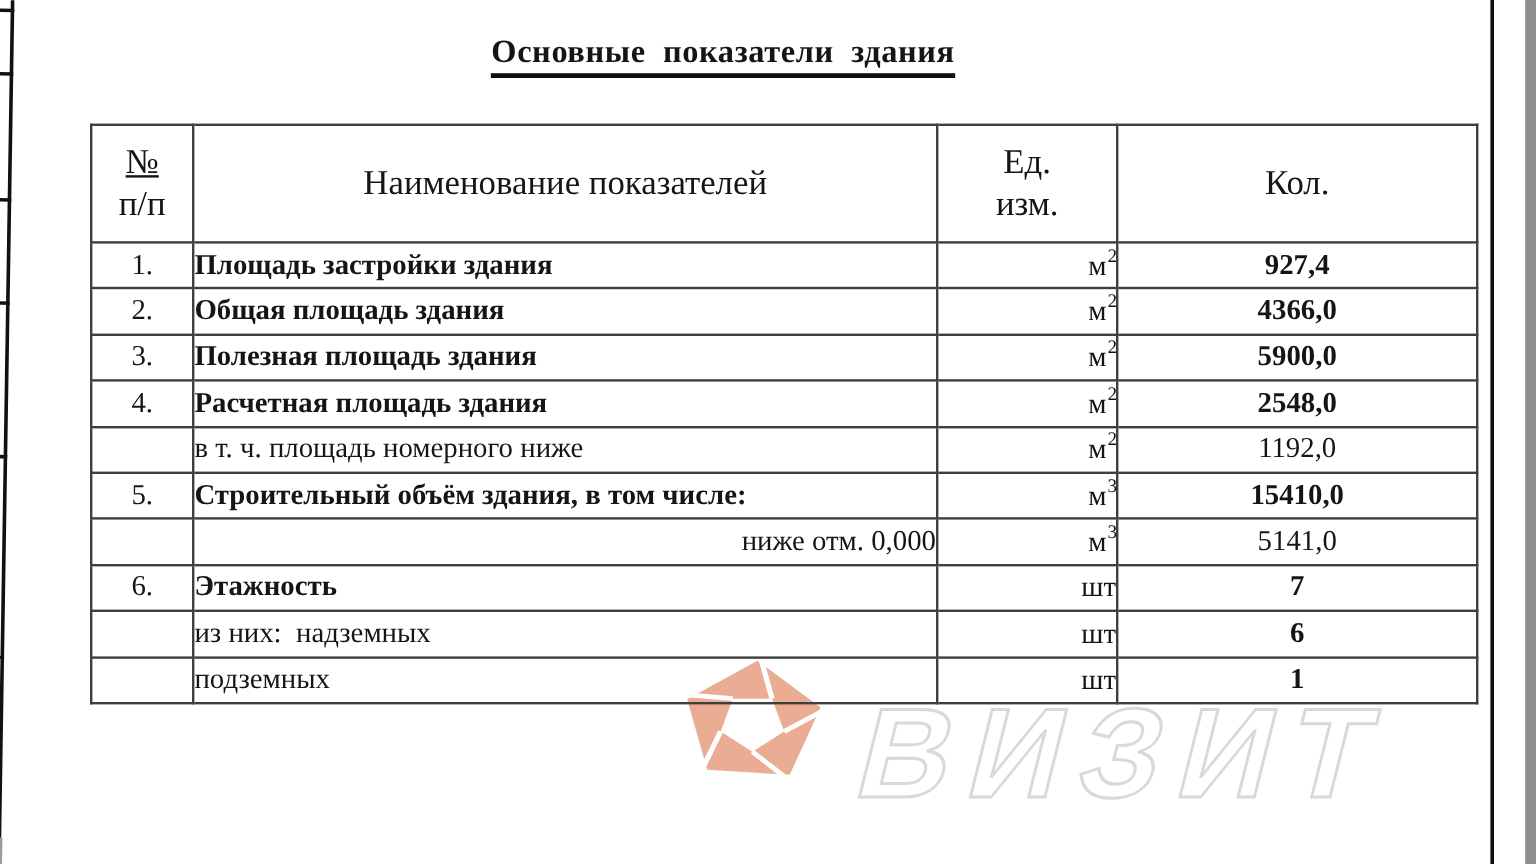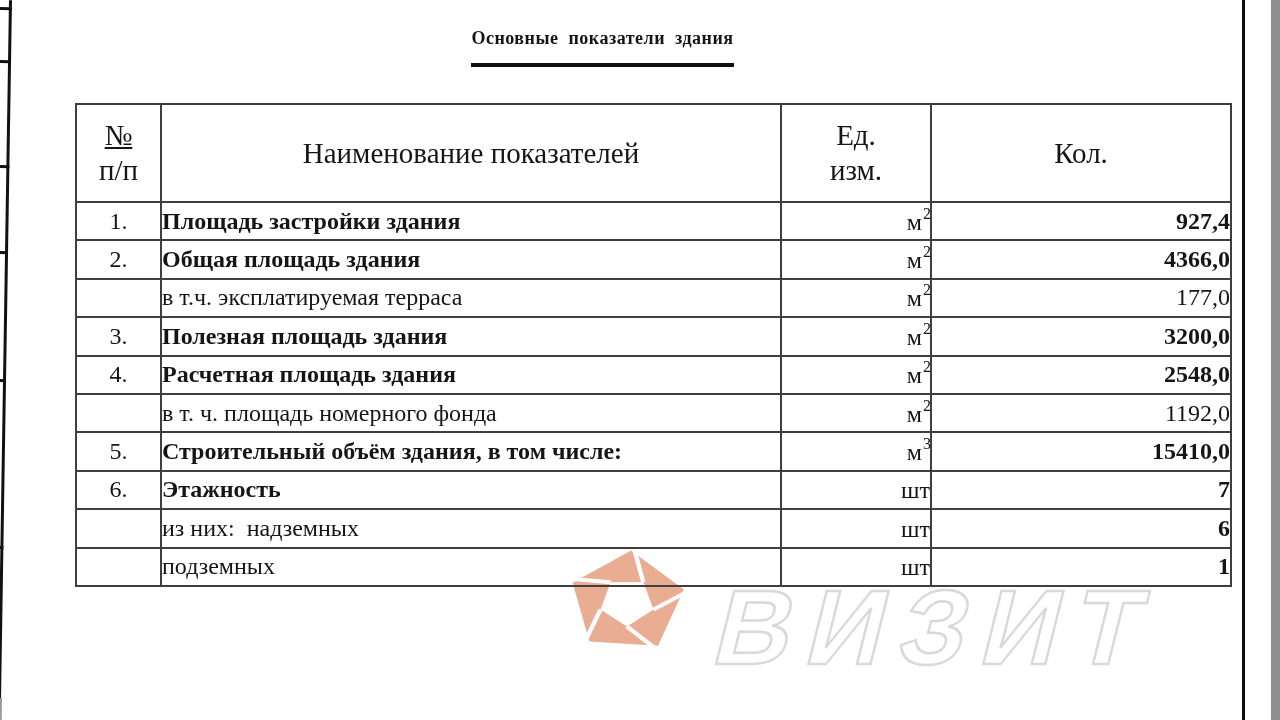--- a/index.html
+++ b/index.html
@@ -13,22 +13,22 @@
   .frame-left{position:absolute;left:0;top:0;width:30px;height:720px;z-index:3;
     transform:rotate(0.9deg);transform-origin:top left;}
   .frame-left .vline{position:absolute;left:9px;top:0;width:3px;height:698px;background:#111;}
   .frame-left .vline-gray{position:absolute;left:8px;top:698px;width:5px;height:24px;background:#9b9b9b;}
   .frame-left .tick{position:absolute;left:0;width:12px;height:3px;background:#111;}
   .frame-right-line{position:absolute;left:1242px;top:0;width:3px;height:720px;background:#0d0d0d;z-index:3;}
   .page-edge{position:absolute;left:1271px;top:0;width:9px;height:720px;background:#8f8f8f;z-index:3;}
 
   
   .title-wrap{position:absolute;left:0;top:28px;width:1205px;text-align:center;z-index:2;}
-  .title{display:inline-block;font-size:18px;font-weight:bold;white-space:pre;
-    border-bottom:4px solid #111;padding-bottom:14px;letter-spacing:0.5px;}
+  .title{display:inline-block;font-size:27px;font-weight:bold;white-space:pre;
+    border-bottom:4px solid #111;padding-bottom:2px;letter-spacing:0.5px;}
 
   
   .wm{position:absolute;z-index:0;}
   #wm-logo{left:541px;top:528px;}
   #wm-text{left:700px;top:556px;}
 
   
   table.indicators{
     position:absolute;left:75px;top:103px;z-index:1;
     border-collapse:collapse;table-layout:fixed;width:1155px;
@@ -43,21 +43,21 @@
   tr.data td{height:36.4px;font-size:24px;}
   td.num{text-align:center;}
   td.name span{white-space:pre;display:inline-block;}
   .name-main{font-weight:bold;padding-left:18px;}
   .name-sub{padding-left:44px;}
   .name-subr{text-align:right;padding-right:78px;}
   .name-sub2{padding-left:50px;}
   .name-sub3{padding-left:153px;}
   td.unit{text-align:right;font-size:23px;}
   td.unit sup{font-size:16px;position:relative;top:-2px;left:1px;}
-  td.val{text-align:right;font-size:25px;}
+  td.val{text-align:center;font-size:25px;}
   .bold{font-weight:bold;}
   .underl{text-decoration:underline;}
 </style>
 </head>
 <body>
 
 <svg class="wm" id="wm-logo" width="172" height="148" viewBox="-95 -101 190 202">
   <g transform="scale(1,0.88)" opacity="0.88">
     <path fill-rule="evenodd" d="M 5.6 -79.8 L 77.6 -19.4 L 42.4 67.8 L -51.4 61.3 L -74.2 -30.0 Z
              M 22.3 -30.7 L 36.1 11.7 L 0 38 L -36.1 11.7 L -22.3 -30.7 Z" fill="#e7a285"></path>
@@ -120,55 +120,55 @@
     <td class="val bold">927,4</td>
   </tr>
 
   <tr class="data">
     <td class="num">2.</td>
     <td class="name name-main bold"><span>Общая площадь здания</span></td>
     <td class="unit"><span class="ub">м</span><sup class="us">2</sup></td>
     <td class="val bold">4366,0</td>
   </tr>
 
-  <tr class="data">
-    <td class="num"></td>
-    <td class="name name-sub"><span>в т.ч. эксплатируемая терраса</span></td>
-    <td class="unit"><span class="ub">м</span><sup class="us">2</sup></td>
-    <td class="val">177,0</td>
-  </tr>
 
   <tr class="data">
     <td class="num">3.</td>
     <td class="name name-main bold"><span>Полезная площадь здания</span></td>
     <td class="unit"><span class="ub">м</span><sup class="us">2</sup></td>
-    <td class="val bold">3200,0</td>
+    <td class="val bold">5900,0</td>
   </tr>
 
   <tr class="data">
     <td class="num">4.</td>
     <td class="name name-main bold"><span>Расчетная площадь здания</span></td>
     <td class="unit"><span class="ub">м</span><sup class="us">2</sup></td>
     <td class="val bold">2548,0</td>
   </tr>
 
   <tr class="data">
     <td class="num"></td>
-    <td class="name name-sub"><span>в т. ч. площадь номерного фонда</span></td>
+    <td class="name name-sub"><span>в т. ч. площадь номерного ниже</span></td>
     <td class="unit"><span class="ub">м</span><sup class="us">2</sup></td>
     <td class="val">1192,0</td>
   </tr>
 
   <tr class="data">
     <td class="num">5.</td>
     <td class="name name-main bold"><span>Строительный объём здания, в том числе:</span></td>
     <td class="unit"><span class="ub">м</span><sup class="us">3</sup></td>
     <td class="val bold">15410,0</td>
   </tr>
 
+  <tr class="data">
+    <td class="num"></td>
+    <td class="name name-subr"><span>ниже отм. 0,000</span></td>
+    <td class="unit"><span class="ub">м</span><sup class="us">3</sup></td>
+    <td class="val">5141,0</td>
+  </tr>
 
 
   <tr class="data">
     <td class="num">6.</td>
     <td class="name name-main bold"><span>Этажность</span></td>
     <td class="unit"><span class="ub">шт</span><sup class="us"></sup></td>
     <td class="val bold">7</td>
   </tr>
 
   <tr class="data">

